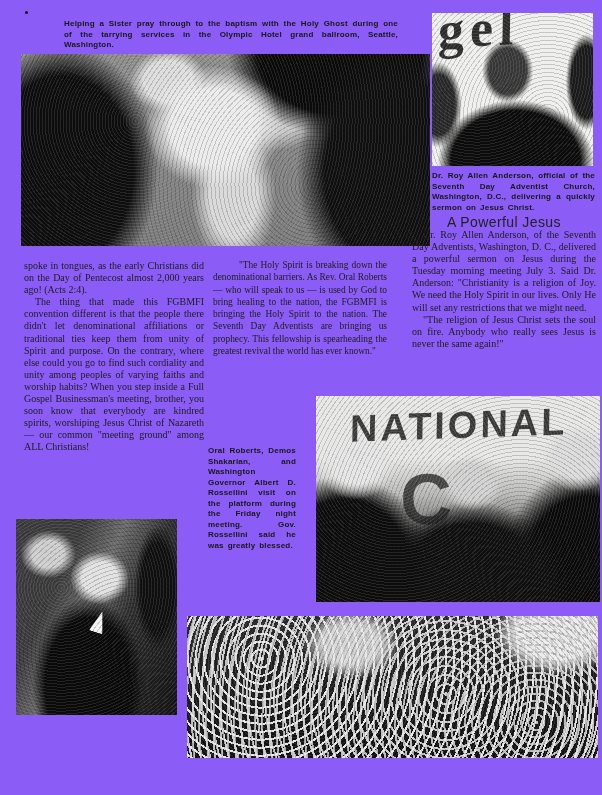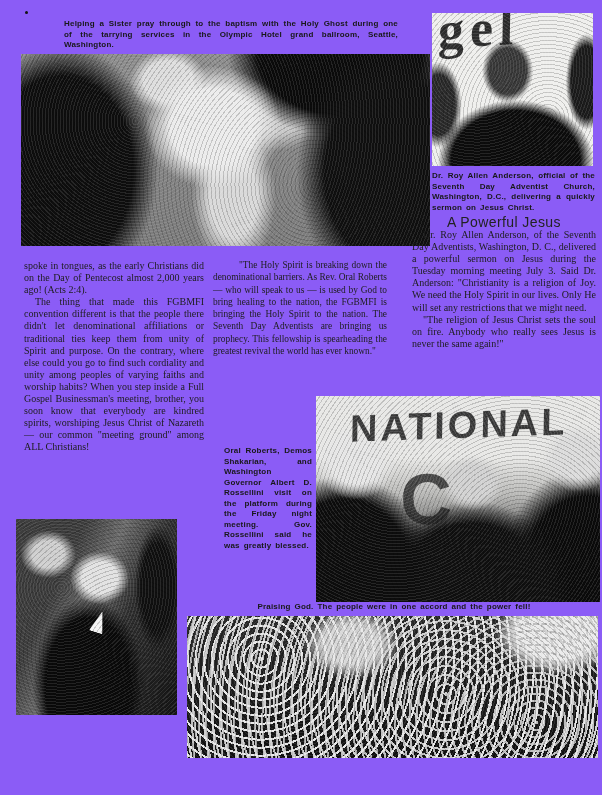--- a/index.html
+++ b/index.html
@@ -135,33 +135,32 @@
 
   <div class="abs body-col" style="left:24px;top:260px;width:180px;">
     <p>spoke in tongues, as the early Christians did on the Day of Pentecost almost 2,000 years ago! (Acts 2:4).</p>
     <p class="indent">The thing that made this FGBMFI convention different is that the people there didn't let denominational affiliations or traditional ties keep them from unity of Spirit and purpose. On the contrary, where else could you go to find such cordiality and unity among peoples of varying faiths and worship habits? When you step inside a Full Gospel Businessman's meeting, brother, you soon know that everybody are kindred spirits, worshiping Jesus Christ of Nazareth — our common "meeting ground" among ALL Christians!</p>
   </div>
 
   <div class="abs quote-col" style="left:213px;top:259px;width:174px;">
     <p>"The Holy Spirit is breaking down the denominational barriers. As Rev. Oral Roberts — who will speak to us — is used by God to bring healing to the nation, the FGBMFI is bringing the Holy Spirit to the nation. The Seventh Day Adventists are bringing us prophecy. This fellowship is spearheading the greatest revival the world has ever known."</p>
   </div>
 
-  <div class="abs capt" style="left:224px;top:446px;width:88px;">Oral Roberts, Demos Shakarian, and Washington Governor Albert D. Rossellini visit on the platform during the Friday night meeting. Gov. Rossellini said he was greatly blessed.</div>
+  <div class="abs capt" style="left:208px;top:446px;width:88px;">Oral Roberts, Demos Shakarian, and Washington Governor Albert D. Rossellini visit on the platform during the Friday night meeting. Gov. Rossellini said he was greatly blessed.</div>
 
   <div class="abs photo photo-oral" style="left:316px;top:396px;width:284px;height:206px;">
     <span class="national-text">NATIONAL</span>
     <span class="banner-c">C</span>
     <div class="grain"></div>
   </div>
 
   <div class="abs photo photo-richards" style="left:16px;top:519px;width:161px;height:196px;">
     <div class="collar"></div>
     <div class="grain"></div>
   </div>
 
 
-  <div class="abs capt" style="left:190px;top:602px;width:408px;text-align:center;">Praising God. The people were in one accord and the power fell!</div>
 
   <div class="abs photo photo-crowd" style="left:187px;top:616px;width:411px;height:142px;">
     <div class="grain"></div>
   </div>
 
 </div>
 
 </body></html>

